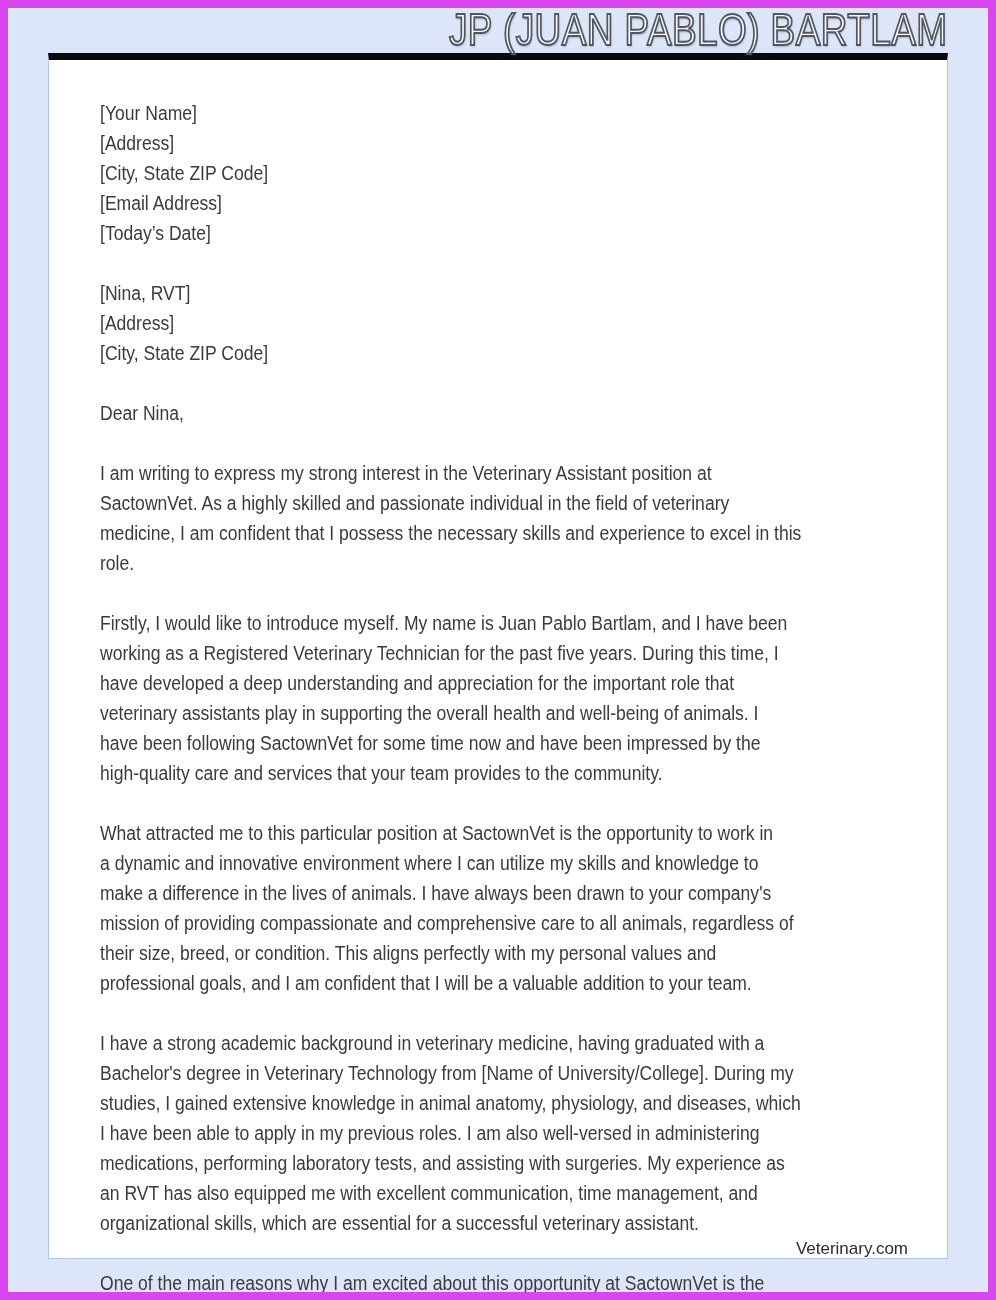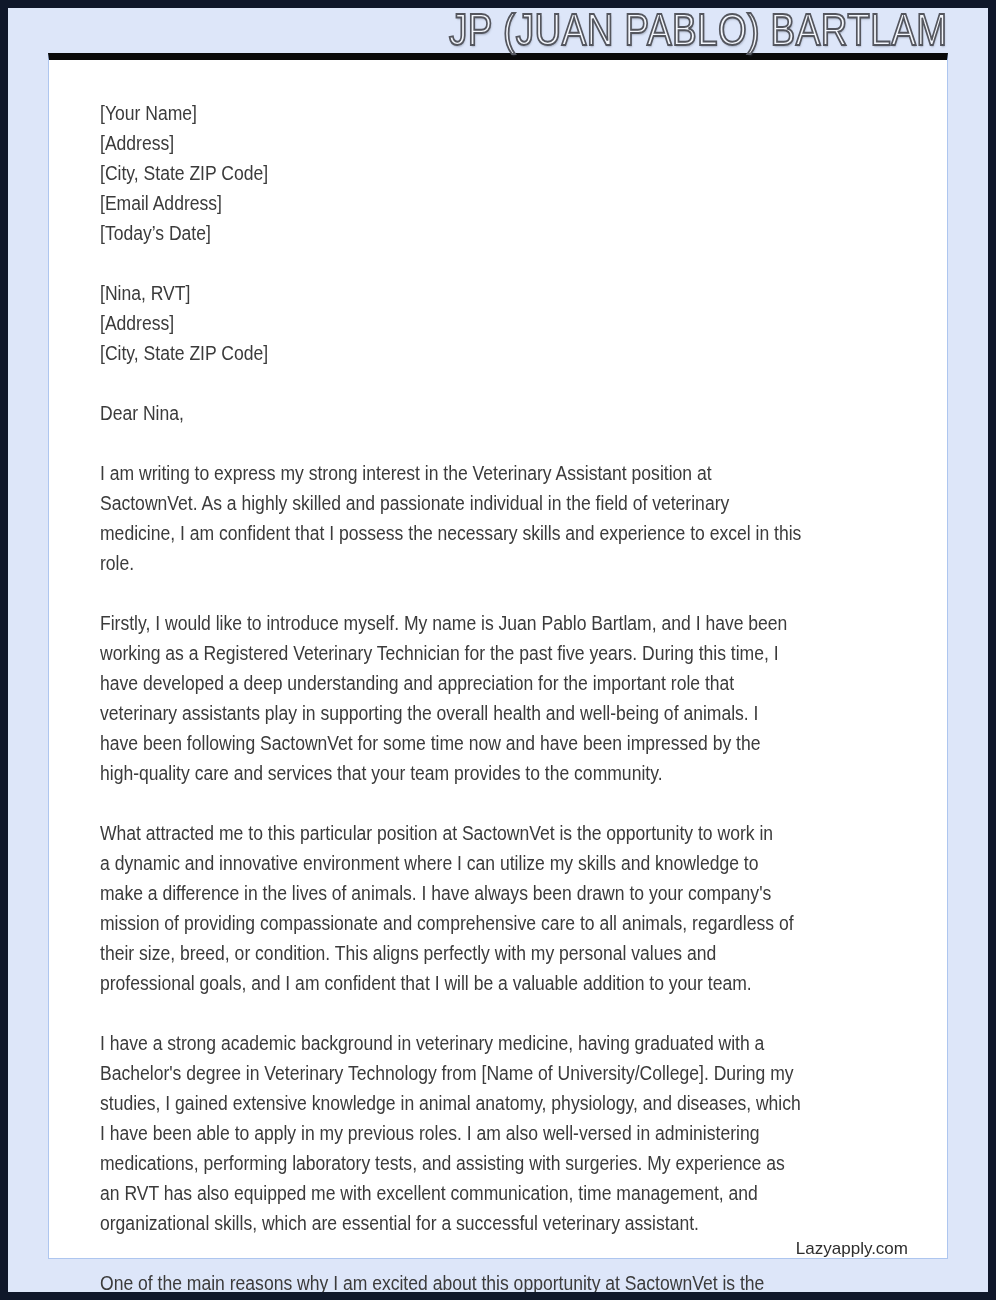--- a/index.html
+++ b/index.html
@@ -4,21 +4,21 @@
 <style>
   html, body {
     margin: 0;
     padding: 0;
     background: #000;
   }
   .frame {
     position: relative;
     width: 996px;
     height: 1300px;
-    background: #0f172a;
+    background: #d946ef;
     overflow: hidden;
     font-family: "Liberation Sans", sans-serif;
   }
   .canvas {
     position: absolute;
     left: 8px;
     top: 8px;
     width: 980px;
     height: 1284px;
     background: #dde6f9;
@@ -136,16 +136,16 @@
           <div class="line">I have been able to apply in my previous roles. I am also well-versed in administering</div>
           <div class="line">medications, performing laboratory tests, and assisting with surgeries. My experience as</div>
           <div class="line">an RVT has also equipped me with excellent communication, time management, and</div>
           <div class="line">organizational skills, which are essential for a successful veterinary assistant.</div>
         </div>
         <div class="block">
           <div class="line">One of the main reasons why I am excited about this opportunity at SactownVet is the</div>
         </div>
       </div>
 
-    <div class="watermark">Lazyapply.com</div>
+    <div class="watermark">Veterinary.com</div>
 
   </div>
 </div>
 
 </body></html>

